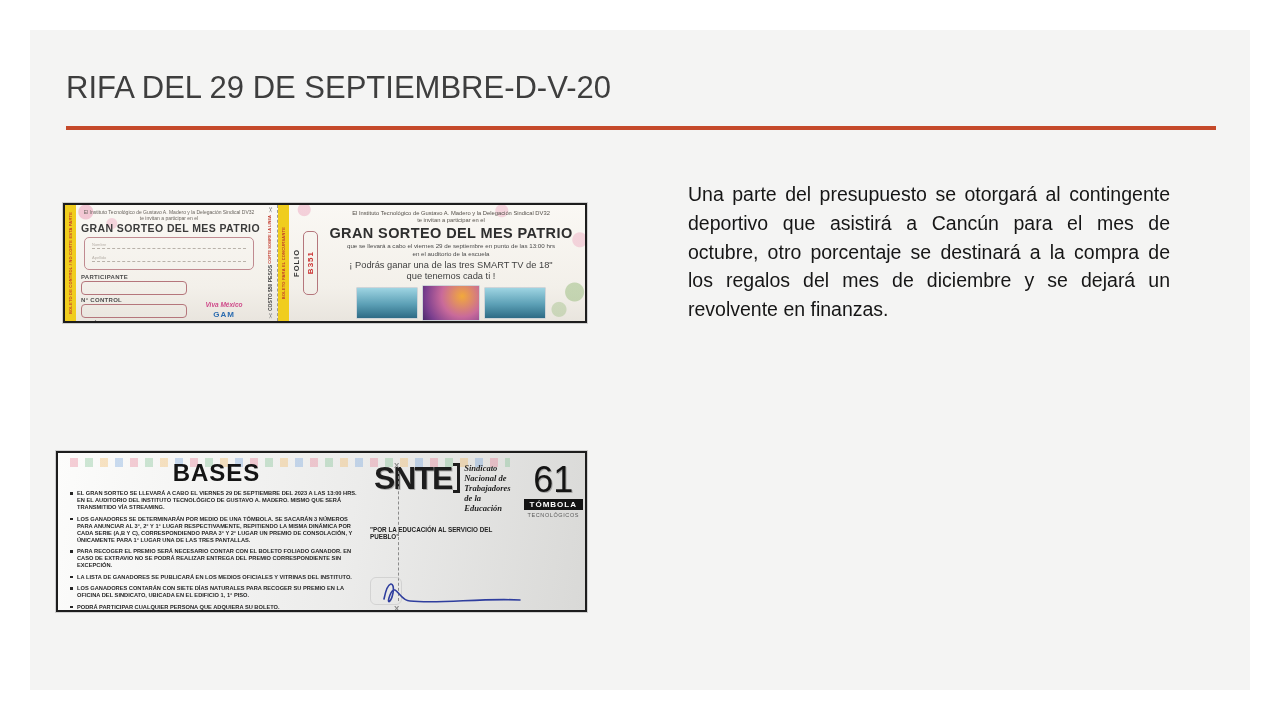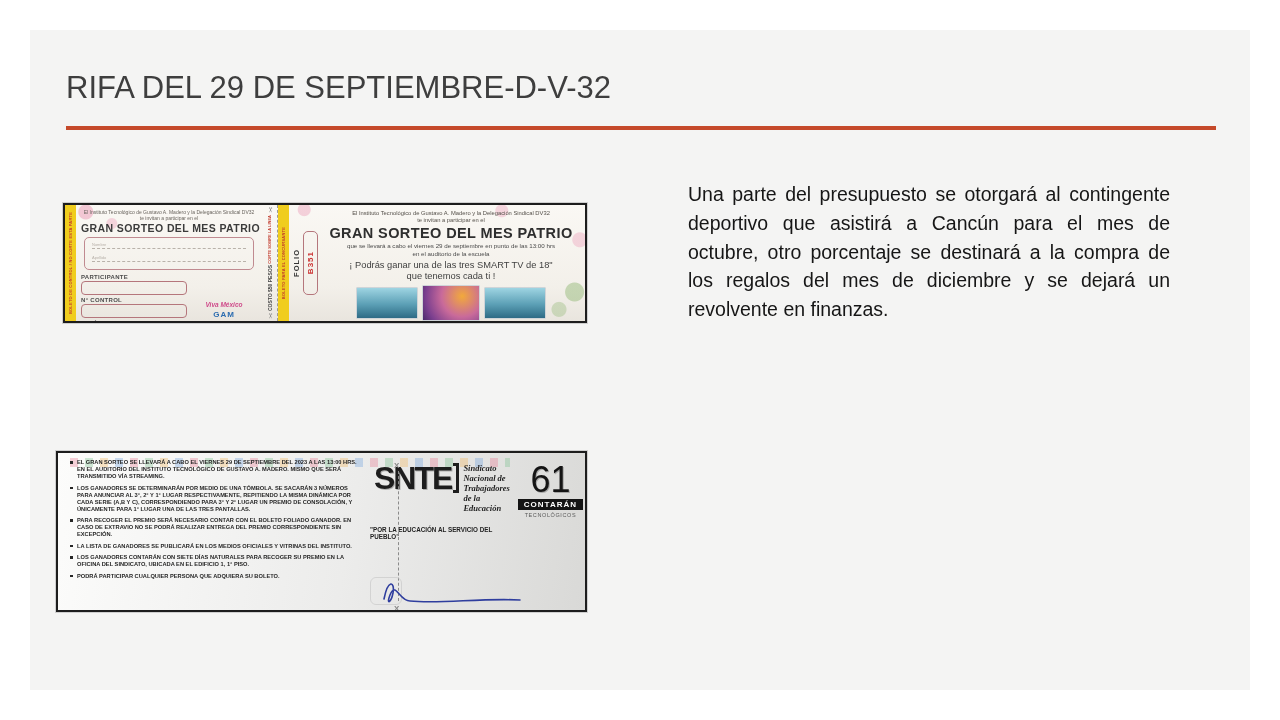--- a/index.html
+++ b/index.html
@@ -101,21 +101,21 @@
   .tecno { font-size:5.5px; color:#5a5a5a; letter-spacing:.6px; margin-top:2px; }
   .motto { font-size:6.3px; font-weight:800; color:#222; margin:8px 0 0 2px; width:150px; }
   .sig-box { position:absolute; left:2px; bottom:4px; width:32px; height:28px; border:1px solid #c9c9c9; border-radius:6px; opacity:.7; }
   .signature { position:absolute; left:0px; bottom:0px; }
 </style>
 </head>
 <body>
 
 <div class="slide">
 
-  <div class="slide-title">RIFA DEL 29 DE SEPTIEMBRE-D-V-32</div>
+  <div class="slide-title">RIFA DEL 29 DE SEPTIEMBRE-D-V-20</div>
   <div class="accent-rule"></div>
 
   <figure class="photo photo1">
     <div class="ticket">
 
       <div class="strip-yellow">
         <span class="vtext">BOLETO DE CONTROL / NO CORTE ESTA PARTE</span>
       </div>
 
       <div class="stub">
@@ -201,20 +201,21 @@
       </div>
 
     </div>
   </figure>
 
   <figure class="photo photo2">
     <div class="bases">
       <div class="picado"></div>
 
       <div class="bases-left">
+        <div class="bases-title">BASES</div>
         <ul class="bases-list">
           <li>EL GRAN SORTEO SE LLEVARÁ A CABO EL VIERNES 29 DE SEPTIEMBRE DEL 2023 A LAS 13:00 HRS. EN EL AUDITORIO DEL INSTITUTO TECNOLÓGICO DE GUSTAVO A. MADERO. MISMO QUE SERÁ TRANSMITIDO VÍA STREAMING.</li>
           <li>LOS GANADORES SE DETERMINARÁN POR MEDIO DE UNA TÓMBOLA. SE SACARÁN 3 NÚMEROS PARA ANUNCIAR AL 3°, 2° Y 1° LUGAR RESPECTIVAMENTE, REPITIENDO LA MISMA DINÁMICA POR CADA SERIE (A,B Y C), CORRESPONDIENDO PARA 3° Y 2° LUGAR UN PREMIO DE CONSOLACIÓN, Y ÚNICAMENTE PARA 1° LUGAR UNA DE LAS TRES PANTALLAS.</li>
           <li>PARA RECOGER EL PREMIO SERÁ NECESARIO CONTAR CON EL BOLETO FOLIADO GANADOR. EN CASO DE EXTRAVIO NO SE PODRÁ REALIZAR ENTREGA DEL PREMIO CORRESPONDIENTE SIN EXCEPCIÓN.</li>
           <li>LA LISTA DE GANADORES SE PUBLICARÁ EN LOS MEDIOS OFICIALES Y VITRINAS DEL INSTITUTO.</li>
           <li>LOS GANADORES CONTARÁN CON SIETE DÍAS NATURALES PARA RECOGER SU PREMIO EN LA OFICINA DEL SINDICATO, UBICADA EN EL EDIFICIO 1, 1° PISO.</li>
           <li>PODRÁ PARTICIPAR CUALQUIER PERSONA QUE ADQUIERA SU BOLETO.</li>
         </ul>
       </div>
 
@@ -222,21 +223,21 @@
         <span class="cutmark top">X</span>
         <div class="cutline2"></div>
         <span class="cutmark bottom">X</span>
 
         <div class="snte-row">
           <span class="snte-big">SNTE</span>
           <span class="bracket"></span>
           <span class="snte-full">Sindicato Nacional de Trabajadores de la Educación</span>
           <div class="sixty-block">
             <span class="sixty">61</span>
-            <span class="seccion">CONTARÁN</span>
+            <span class="seccion">TÓMBOLA</span>
             <span class="tecno">TECNOLÓGICOS</span>
           </div>
         </div>
         <div class="motto">"POR LA EDUCACIÓN AL SERVICIO DEL PUEBLO"</div>
 
         <div class="sig-box"></div>
         <svg class="signature" width="160" height="38" viewBox="0 0 160 38">
           <path d="M16 28 C20 8, 27 10, 25 22 C23 32, 18 34, 22 24 C28 10, 31 30, 42 30 C72 33, 112 27, 152 29" fill="none" stroke="#2f3e9e" stroke-width="1.6" stroke-linecap="round"></path>
         </svg>
       </div>

